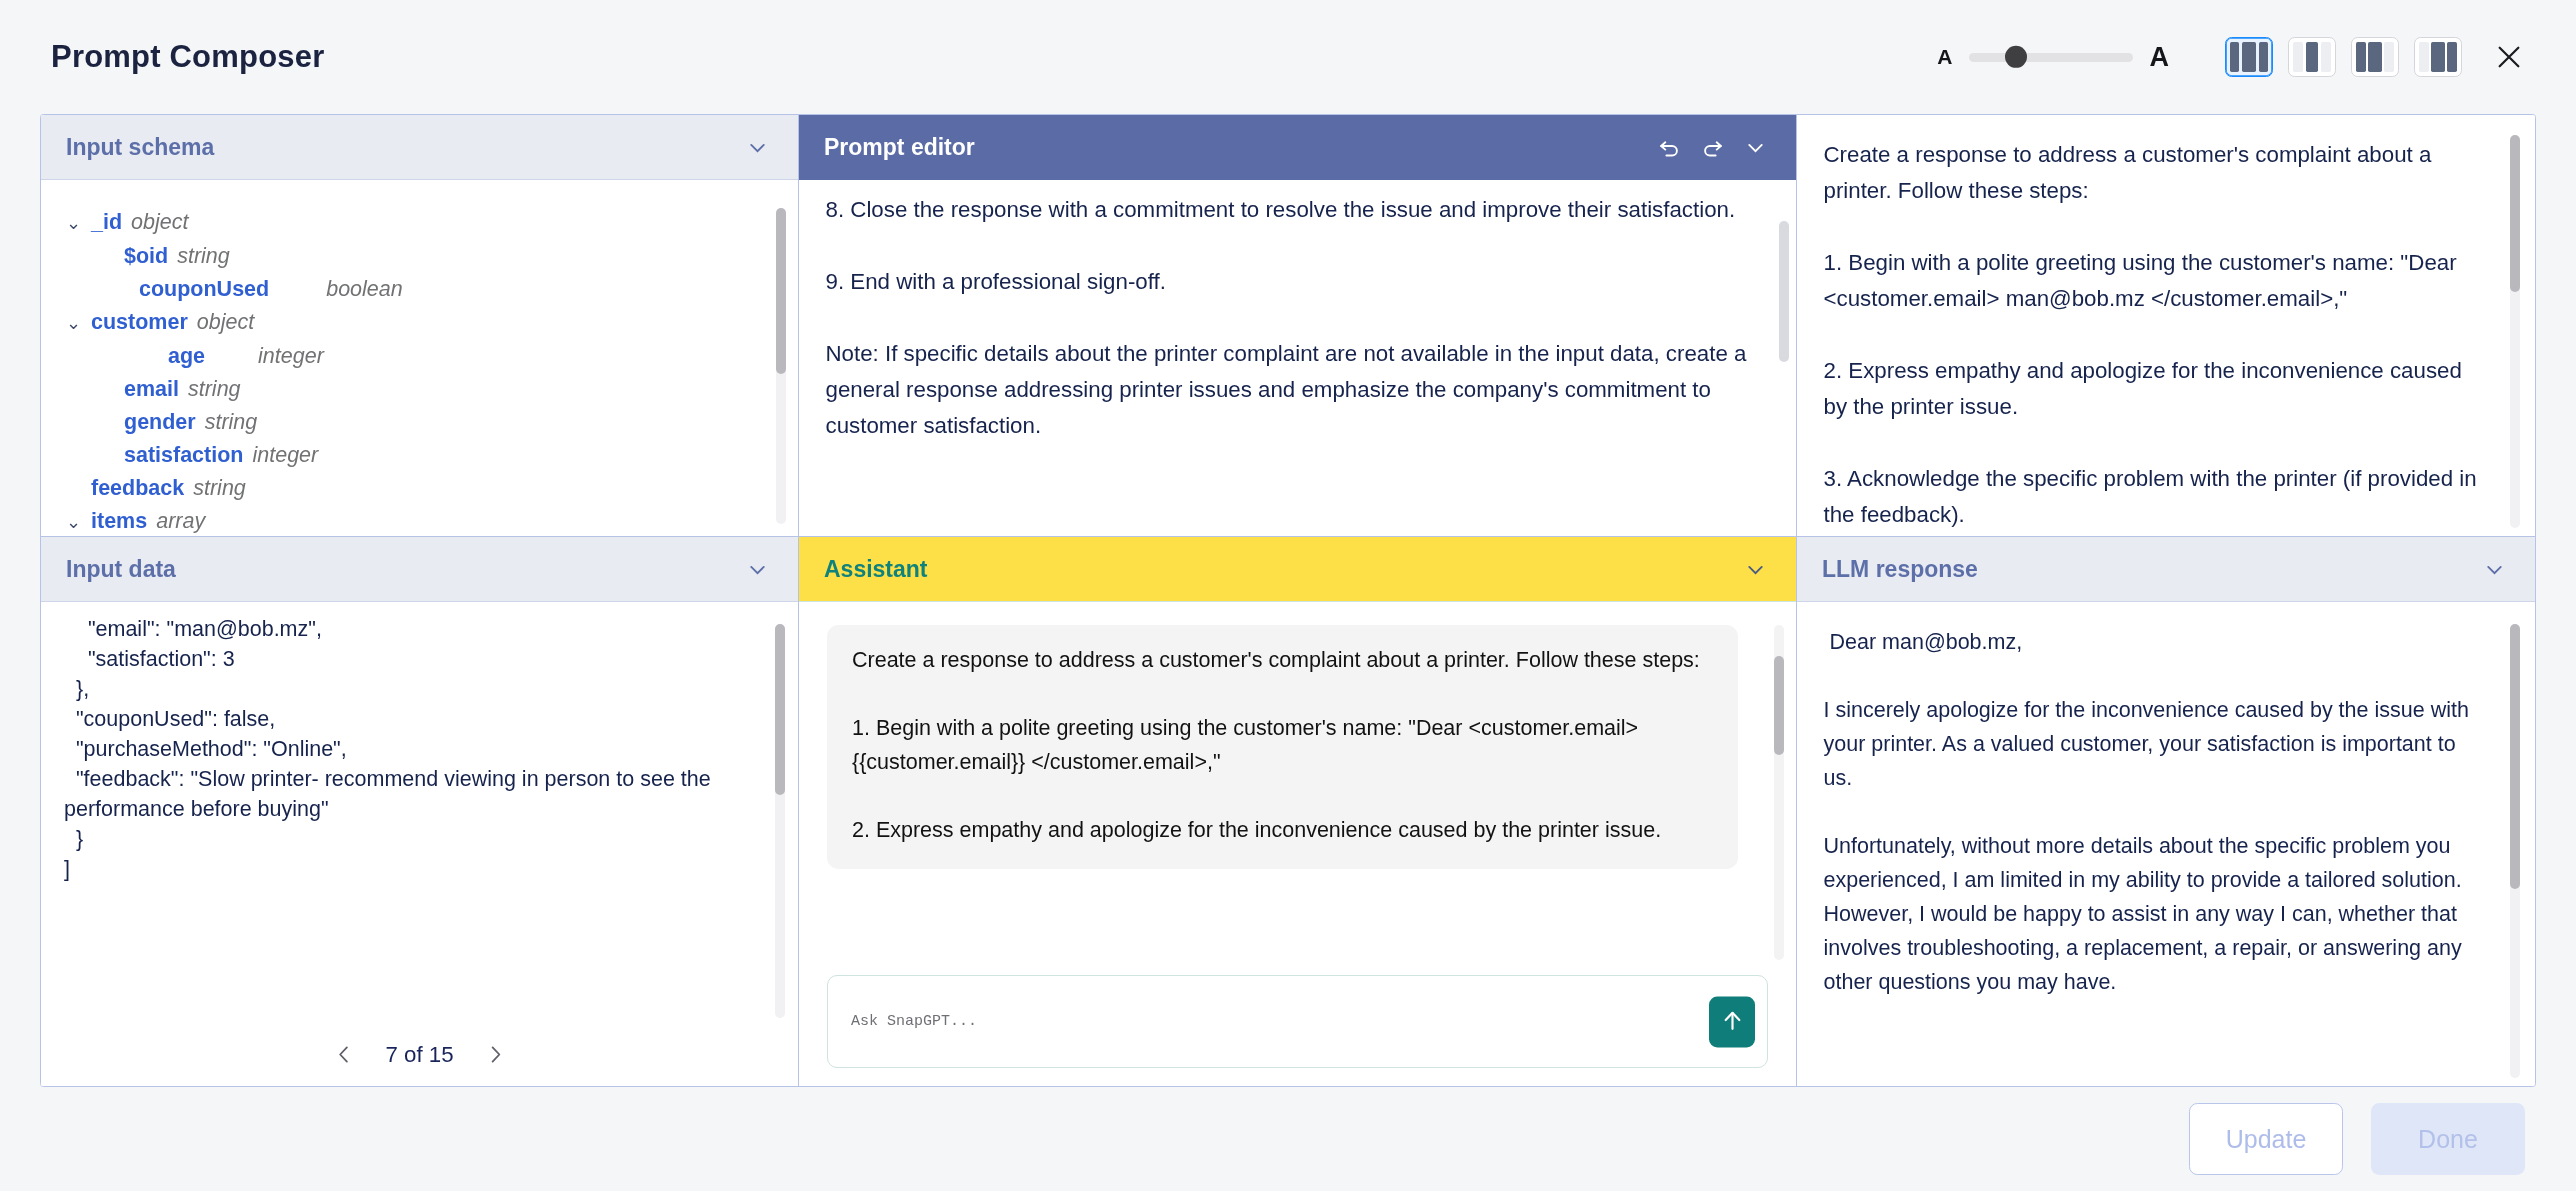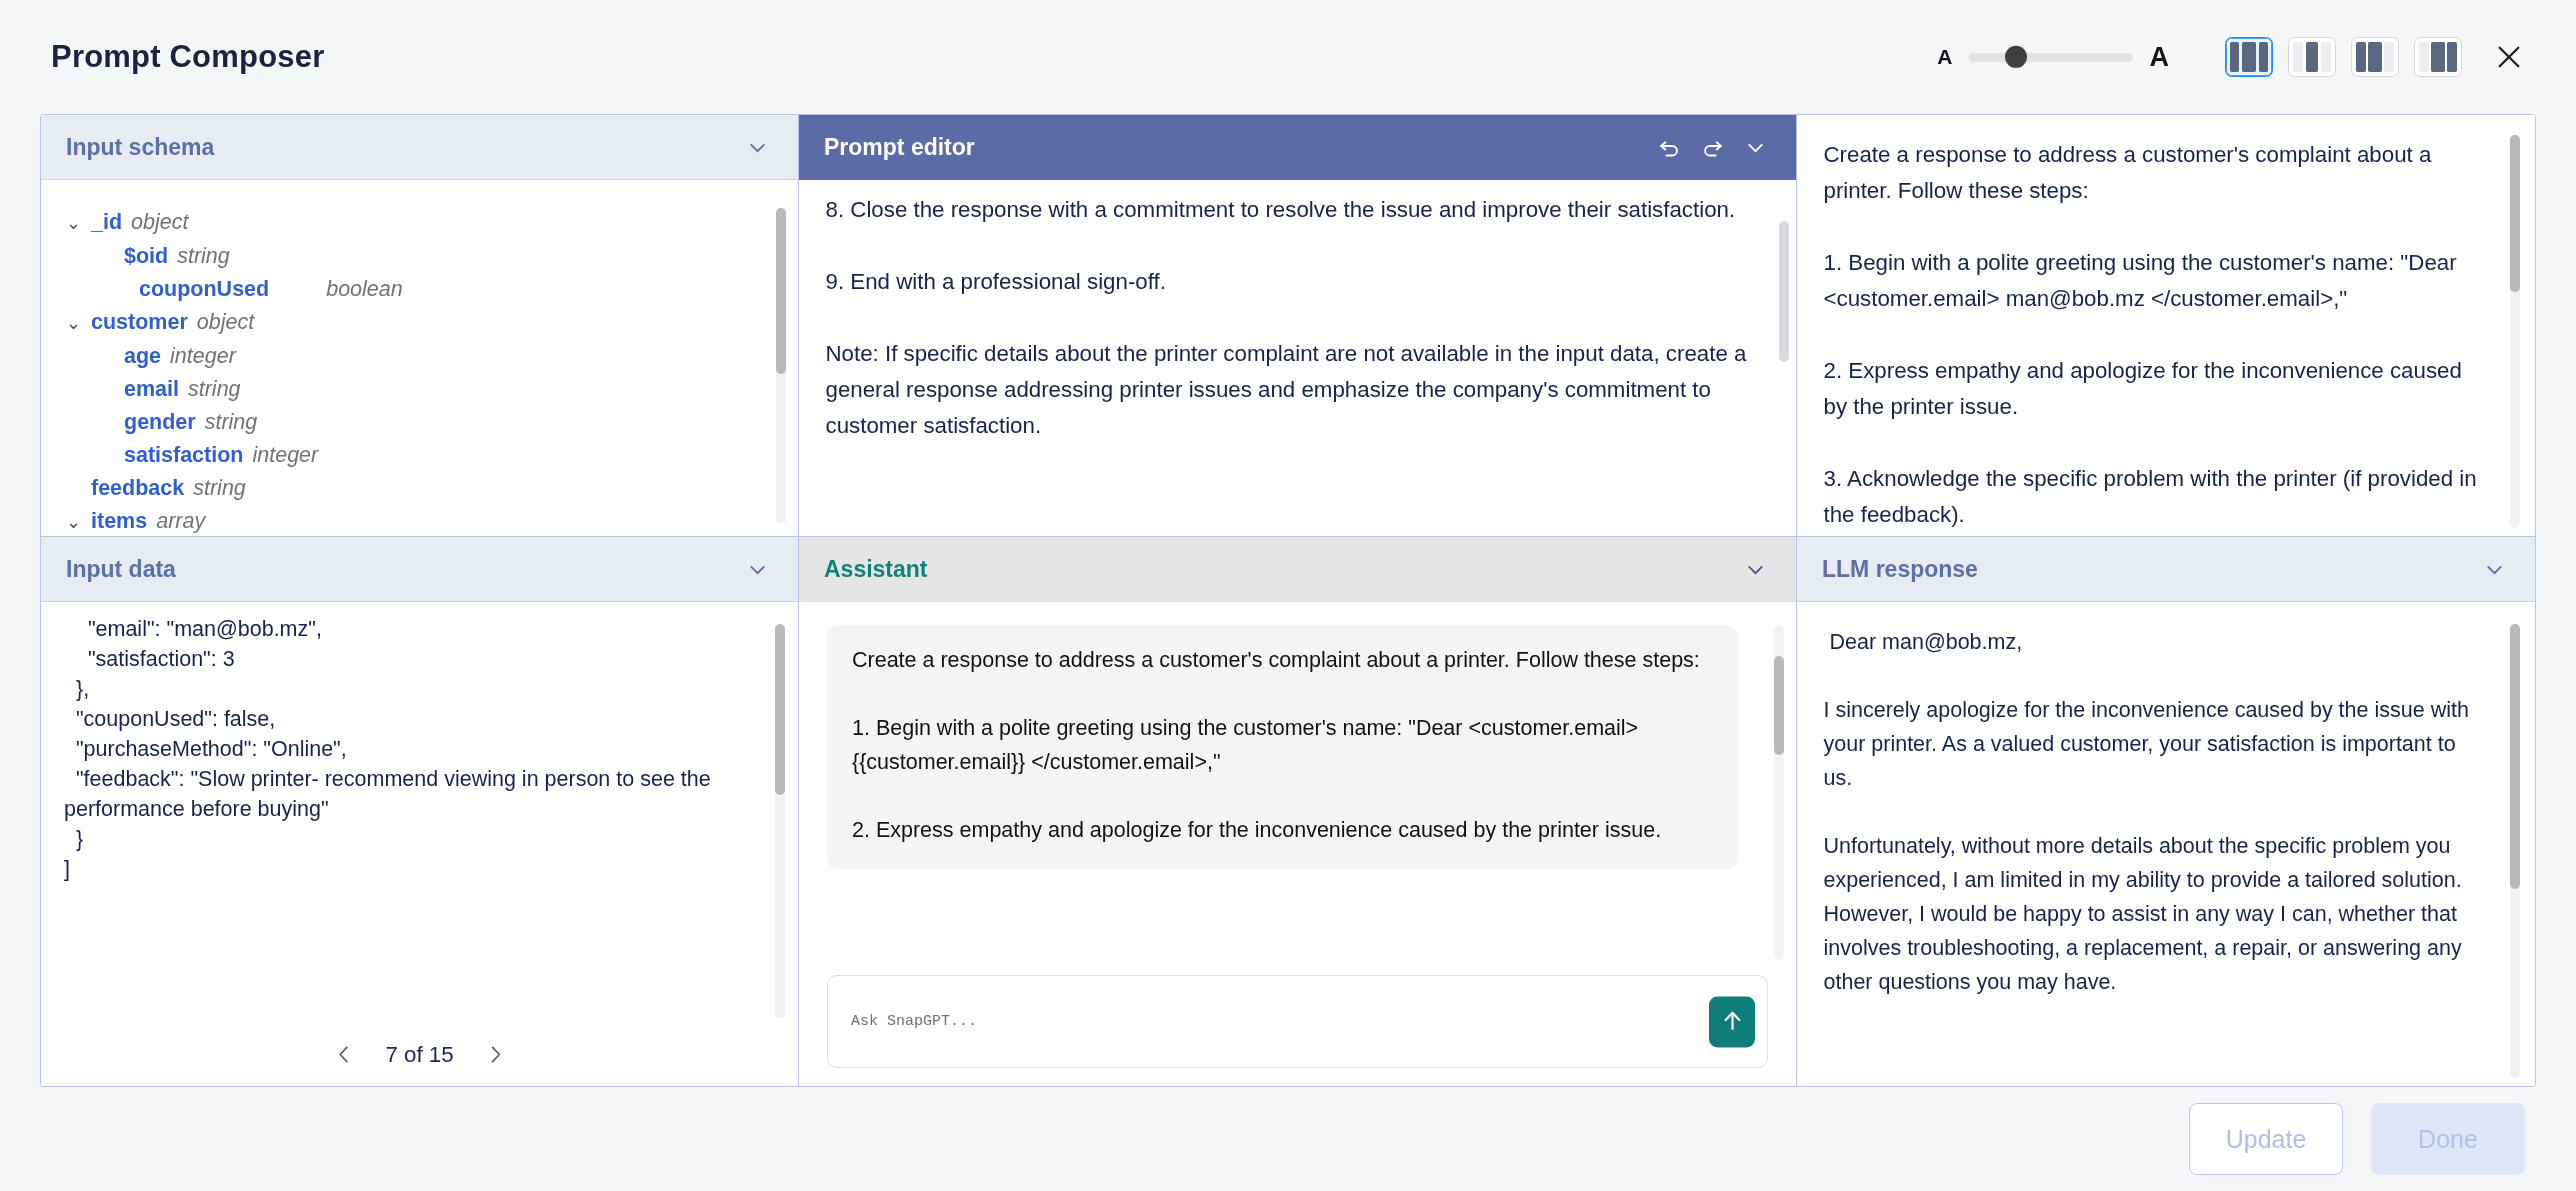--- a/index.html
+++ b/index.html
@@ -112,21 +112,21 @@
     height: 65px;
     display: flex;
     align-items: center;
     padding: 0 28px 0 25px;
     background: #e9ebf2;
     border-bottom: 0.8px solid #cfd5e8;
   }
   .panel-title { font-size: 23px; font-weight: bold; color: #5c6fa8; }
   .panel-header.editor { background: #5a6ba5; border-bottom-color: #5a6ba5; }
   .panel-header.editor .panel-title { color: #ffffff; }
-  .panel-header.assistant { background: #e5e5e5; border-bottom-color: #cde4e1; }
+  .panel-header.assistant { background: #fde047; border-bottom-color: #cde4e1; }
   .panel-header.assistant .panel-title { color: #10827c; }
 
   .header-actions {
     margin-left: auto;
     display: flex;
     align-items: center;
     gap: 18px;
   }
   .hdr-ico { display: flex; align-items: center; justify-content: center; }
   .hdr-ico svg { width: 25px; height: 25px; }
@@ -364,21 +364,21 @@
           <div class="tree-row" style="padding-left: 0px; gap: 48px;">
             <span class="caret"></span>
             <span class="tree-key">couponUsed</span>
             <span class="tree-type">boolean</span>
           </div>
           <div class="tree-row" style="padding-left: 0px;">
             <span class="caret">⌄</span>
             <span class="tree-key">customer</span>
             <span class="tree-type">object</span>
           </div>
-          <div class="tree-row" style="padding-left: 33px;">
+          <div class="tree-row" style="padding-left: 33px; gap: 44px;">
             <span class="caret"></span>
             <span class="tree-key">age</span>
             <span class="tree-type">integer</span>
           </div>
           <div class="tree-row" style="padding-left: 33px;">
             <span class="caret"></span>
             <span class="tree-key">email</span>
             <span class="tree-type">string</span>
           </div>
           <div class="tree-row" style="padding-left: 33px;">

